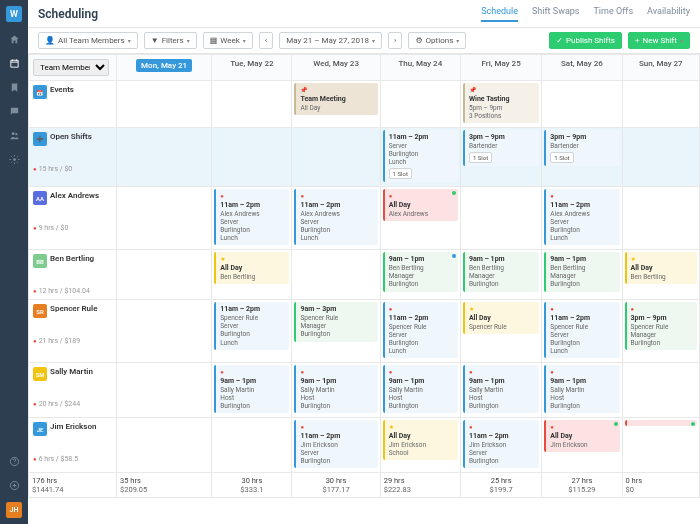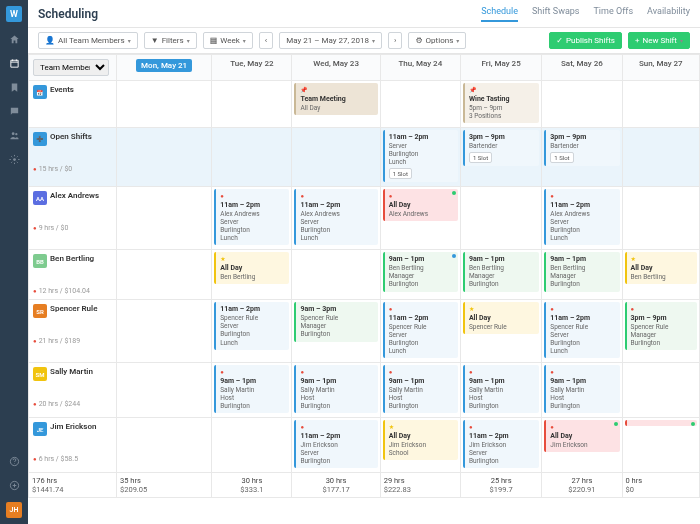--- a/index.html
+++ b/index.html
@@ -447,21 +447,21 @@
             <td style="">
               <div>29 hrs</div>
               <div class="l2">$222.83</div>
             </td>
             <td style="text-align:center">
               <div>25 hrs</div>
               <div class="l2">$199.7</div>
             </td>
             <td style="text-align:center">
               <div>27 hrs</div>
-              <div class="l2">$220.91</div>
+              <div class="l2">$115.29</div>
             </td>
             <td style="text-align:left">
               <div>0 hrs</div>
               <div class="l2">$0</div>
             </td>
           </tr>
         </tbody>
       </table>
   </div>
 </div>

